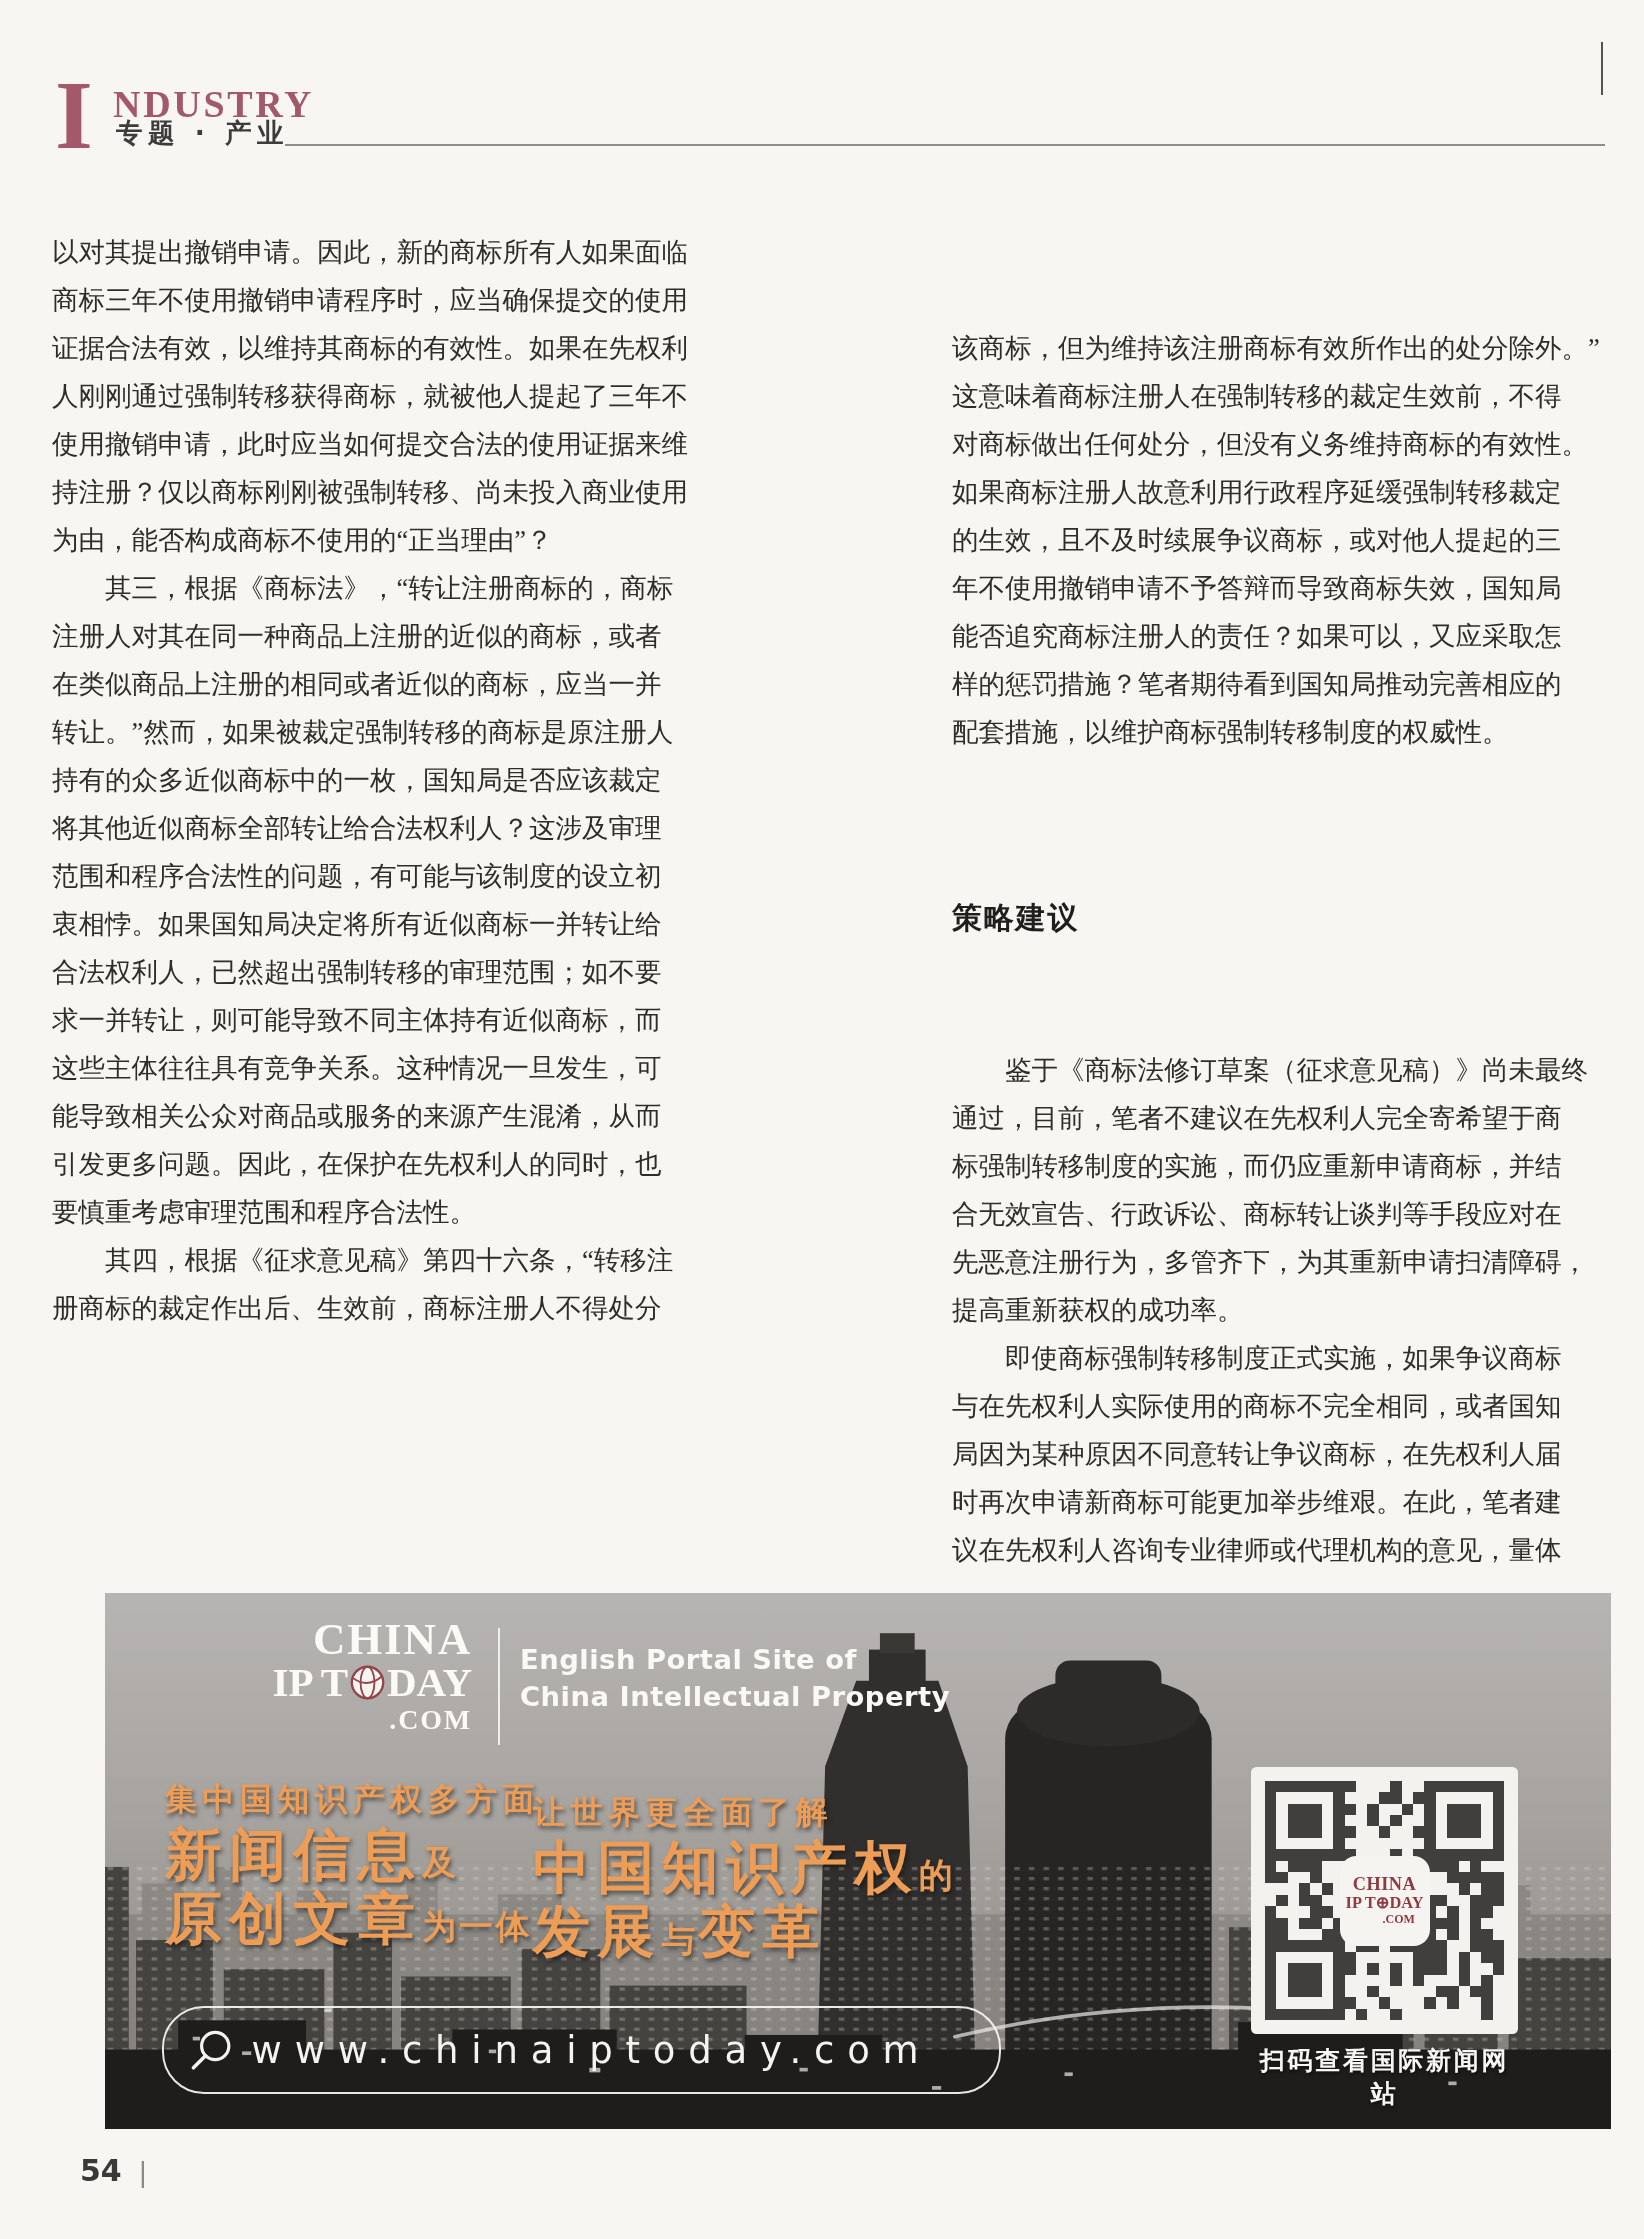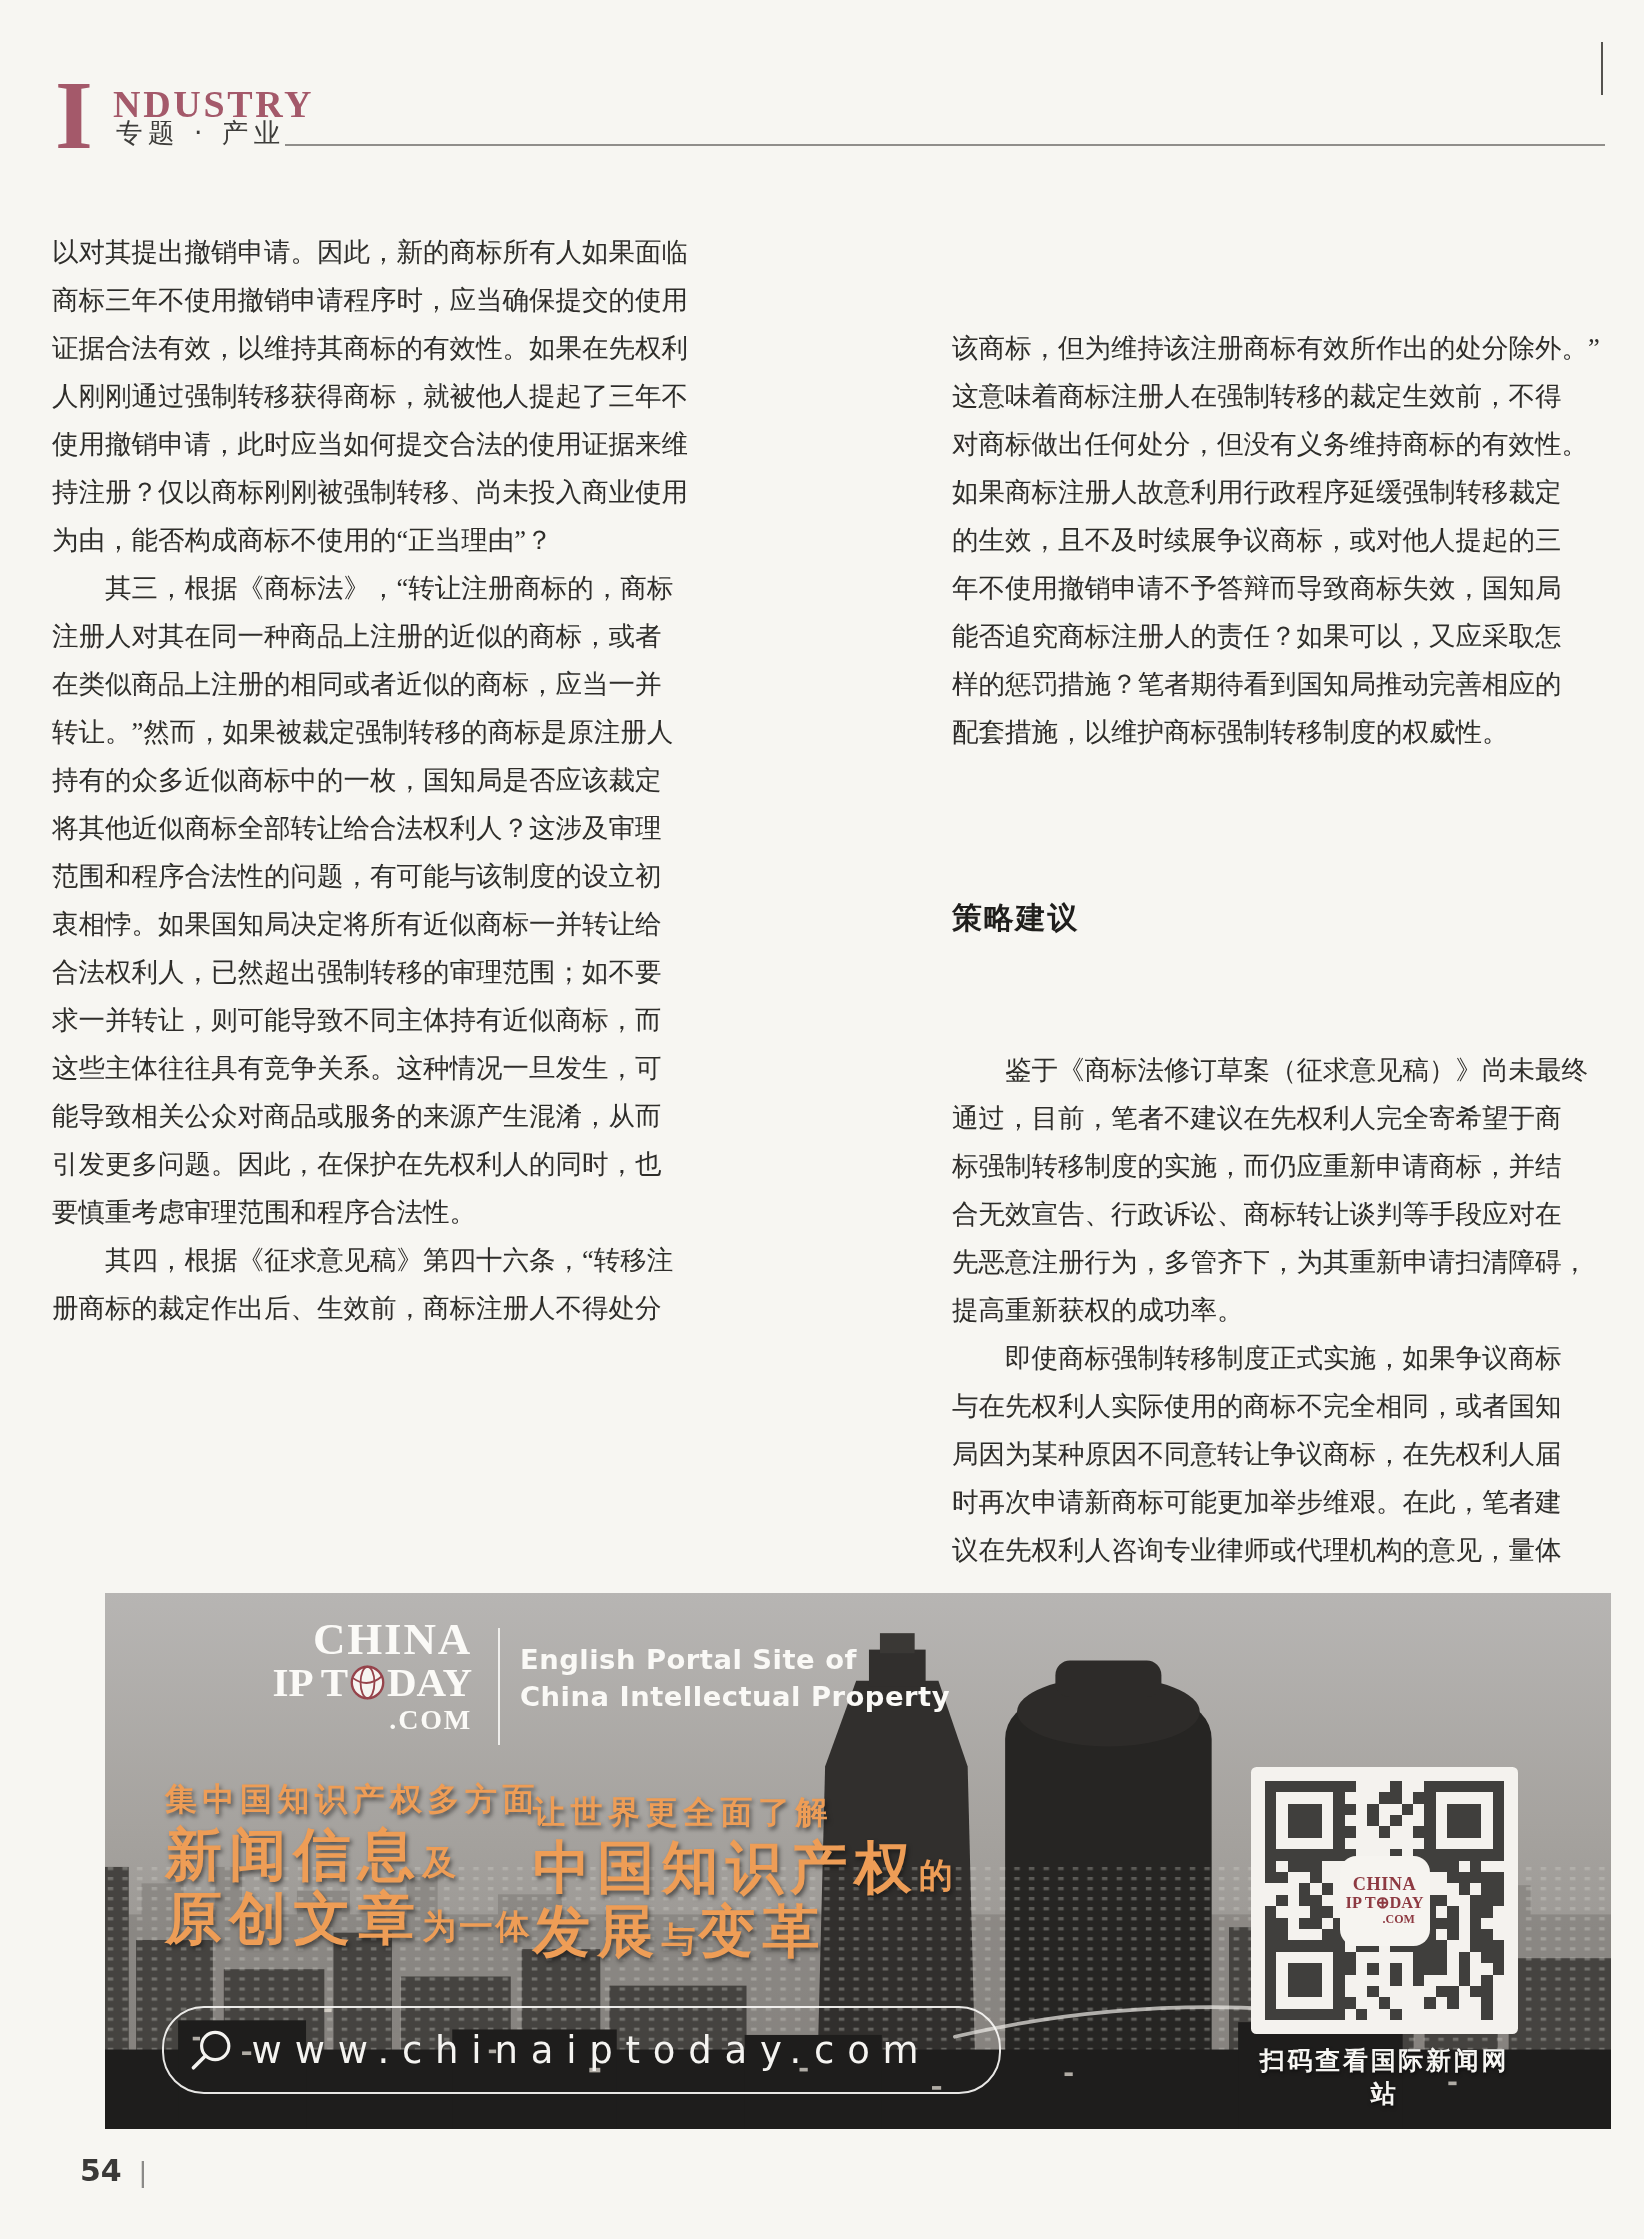--- a/index.html
+++ b/index.html
@@ -5,21 +5,21 @@
   html,body{margin:0;padding:0;background:#dcdad6;}
   .page{position:relative;width:1645px;height:2240px;background:#f7f6f2;overflow:hidden;
         font-family:"Liberation Serif","DejaVu Serif",serif;color:#2e2d2a;}
 
   
   .drop-cap{position:absolute;left:55px;top:77px;font-size:97px;line-height:77px;
             font-weight:bold;color:#a4596a;font-family:"Liberation Serif",serif;}
   .hdr-title{position:absolute;left:113px;top:82px;font-size:38px;letter-spacing:2.7px;
              font-weight:600;color:#a4596a;font-family:"Liberation Serif",serif;}
   .hdr-sub{position:absolute;left:116px;top:115px;font-size:26.5px;letter-spacing:5.5px;
-           color:#3d3c3a;font-family:"DejaVu Sans",sans-serif;}
+           color:#3d3c3a;font-family:"DejaVu Sans",sans-serif;font-weight:bold;}
   .hdr-rule{position:absolute;left:285px;top:144px;width:1320px;height:1.8px;background:#908e8b;}
   .corner-tick{position:absolute;left:1601px;top:42px;width:1.8px;height:53px;background:#55534f;}
 
   
   .col{position:absolute;top:228px;font-size:26.5px;line-height:48px;white-space:pre;}
   .col-left{left:52px;width:651px;font-family:Liberation Serif, serif;}
   .col-right{left:952px;width:651px;}
   .col-right .p1{white-space:pre;}
   .col-right h2{margin:47px 0 13.7px 0;font-family:"DejaVu Sans",sans-serif;font-size:30px;
                 font-weight:bold;color:#1f1e1c;line-height:37px;letter-spacing:1.8px;}

